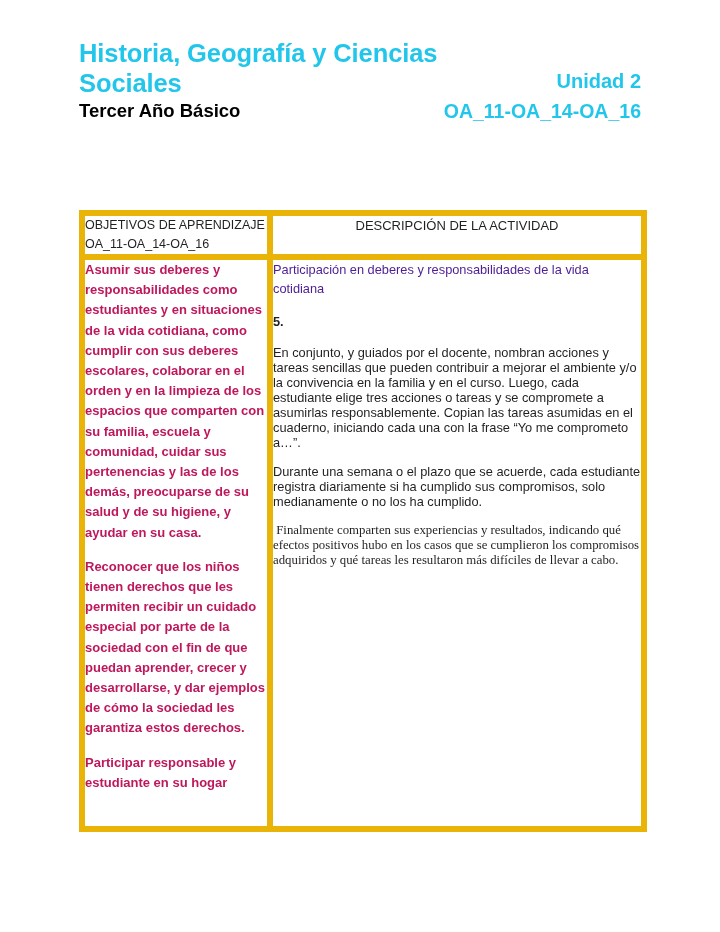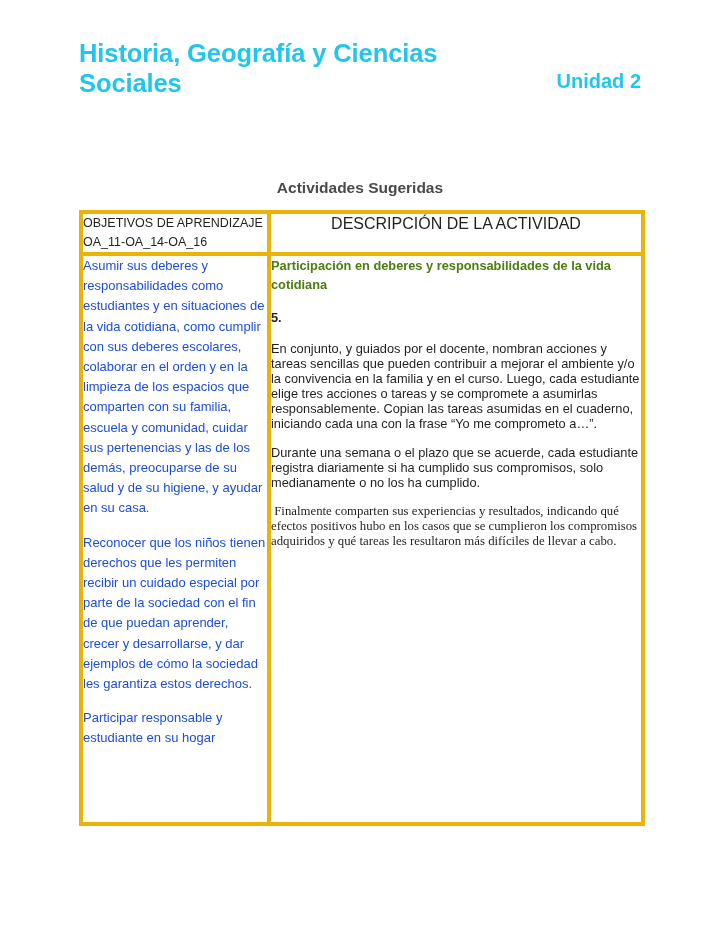--- a/index.html
+++ b/index.html
@@ -104,72 +104,72 @@
     position: absolute;
     left: 79px;
     top: 210px;
     width: 562px;
     border-collapse: collapse;
     table-layout: fixed;
   }
 
   .act-table th,
   .act-table td {
-    border: 4px solid #eab308;
+    border: 6px solid #eab308;
     vertical-align: top;
     padding: 0;
   }
 
   .col-obj { width: 188px; }
   .col-desc { width: 374px; }
 
   .th-obj {
     padding: 8px 6px 10px 6px;
     text-align: left;
     font-size: 12.5px;
     font-weight: normal;
     line-height: 19px;
     color: #231f20;
   }
 
   .th-desc {
     padding: 8px 6px 10px 6px;
     text-align: center;
-    font-size: 16px;
+    font-size: 13px;
     font-weight: normal;
     line-height: 19px;
     color: #231f20;
   }
 
   .cell-obj {
     padding: 9px 8px 0 6px;
     height: 566px;
     overflow: hidden;
   }
 
   .cell-desc {
     padding: 9px 8px 0 7px;
     overflow: hidden;
   }
 
   .obj-para {
     margin: 0 0 14px 0;
     font-size: 13px;
-    font-weight: normal;
+    font-weight: bold;
     line-height: 20.2px;
-    color: #1d4ed8;
+    color: #be185d;
   }
   .obj-para:last-child { margin-bottom: 0; }
 
   .desc-heading {
     margin: 0 0 14px 0;
     font-size: 12.8px;
-    font-weight: bold;
-    line-height: 19px;
-    color: #4d7c0f;
+    font-weight: normal;
+    line-height: 19px;
+    color: #4c1d95;
   }
 
   .desc-number {
     margin: 0 0 14px 0;
     font-size: 12.8px;
     font-weight: bold;
     line-height: 19px;
     color: #231f20;
   }
 
@@ -186,23 +186,26 @@
 </head>
 <body>
 
 <div class="page">
 
   <div class="masthead">
     <div class="masthead-row">
       <span class="doc-title">Historia, Geografía y Ciencias Sociales</span>
       <span class="unidad">Unidad 2</span>
     </div>
+    <div class="grade-row">
+      <span class="grade">Tercer Año Básico</span>
+      <span class="oa-codes">OA_11-OA_14-OA_16</span>
+    </div>
   </div>
 
-  <div class="section-heading">Actividades Sugeridas</div>
 
   <table class="act-table">
     <colgroup>
       <col class="col-obj">
       <col class="col-desc">
     </colgroup>
     <thead>
       <tr>
         <th class="th-obj">OBJETIVOS DE APRENDIZAJE OA_11-OA_14-OA_16</th>
         <th class="th-desc">DESCRIPCIÓN DE LA ACTIVIDAD</th>

